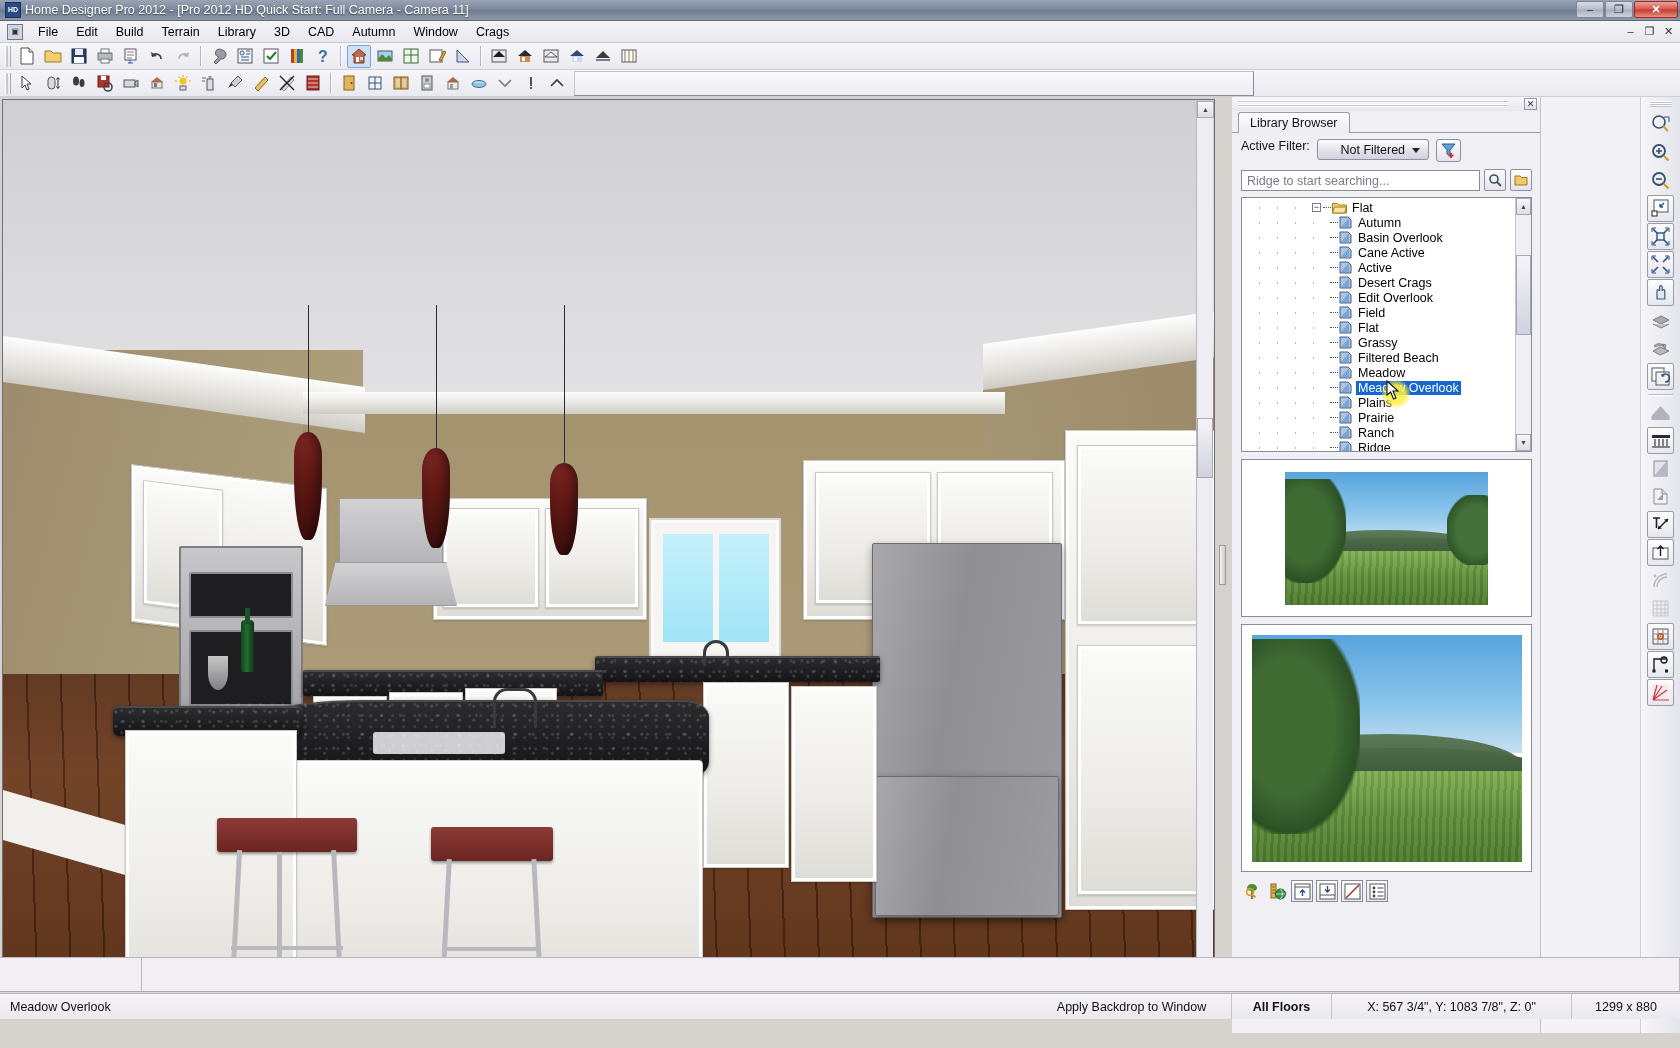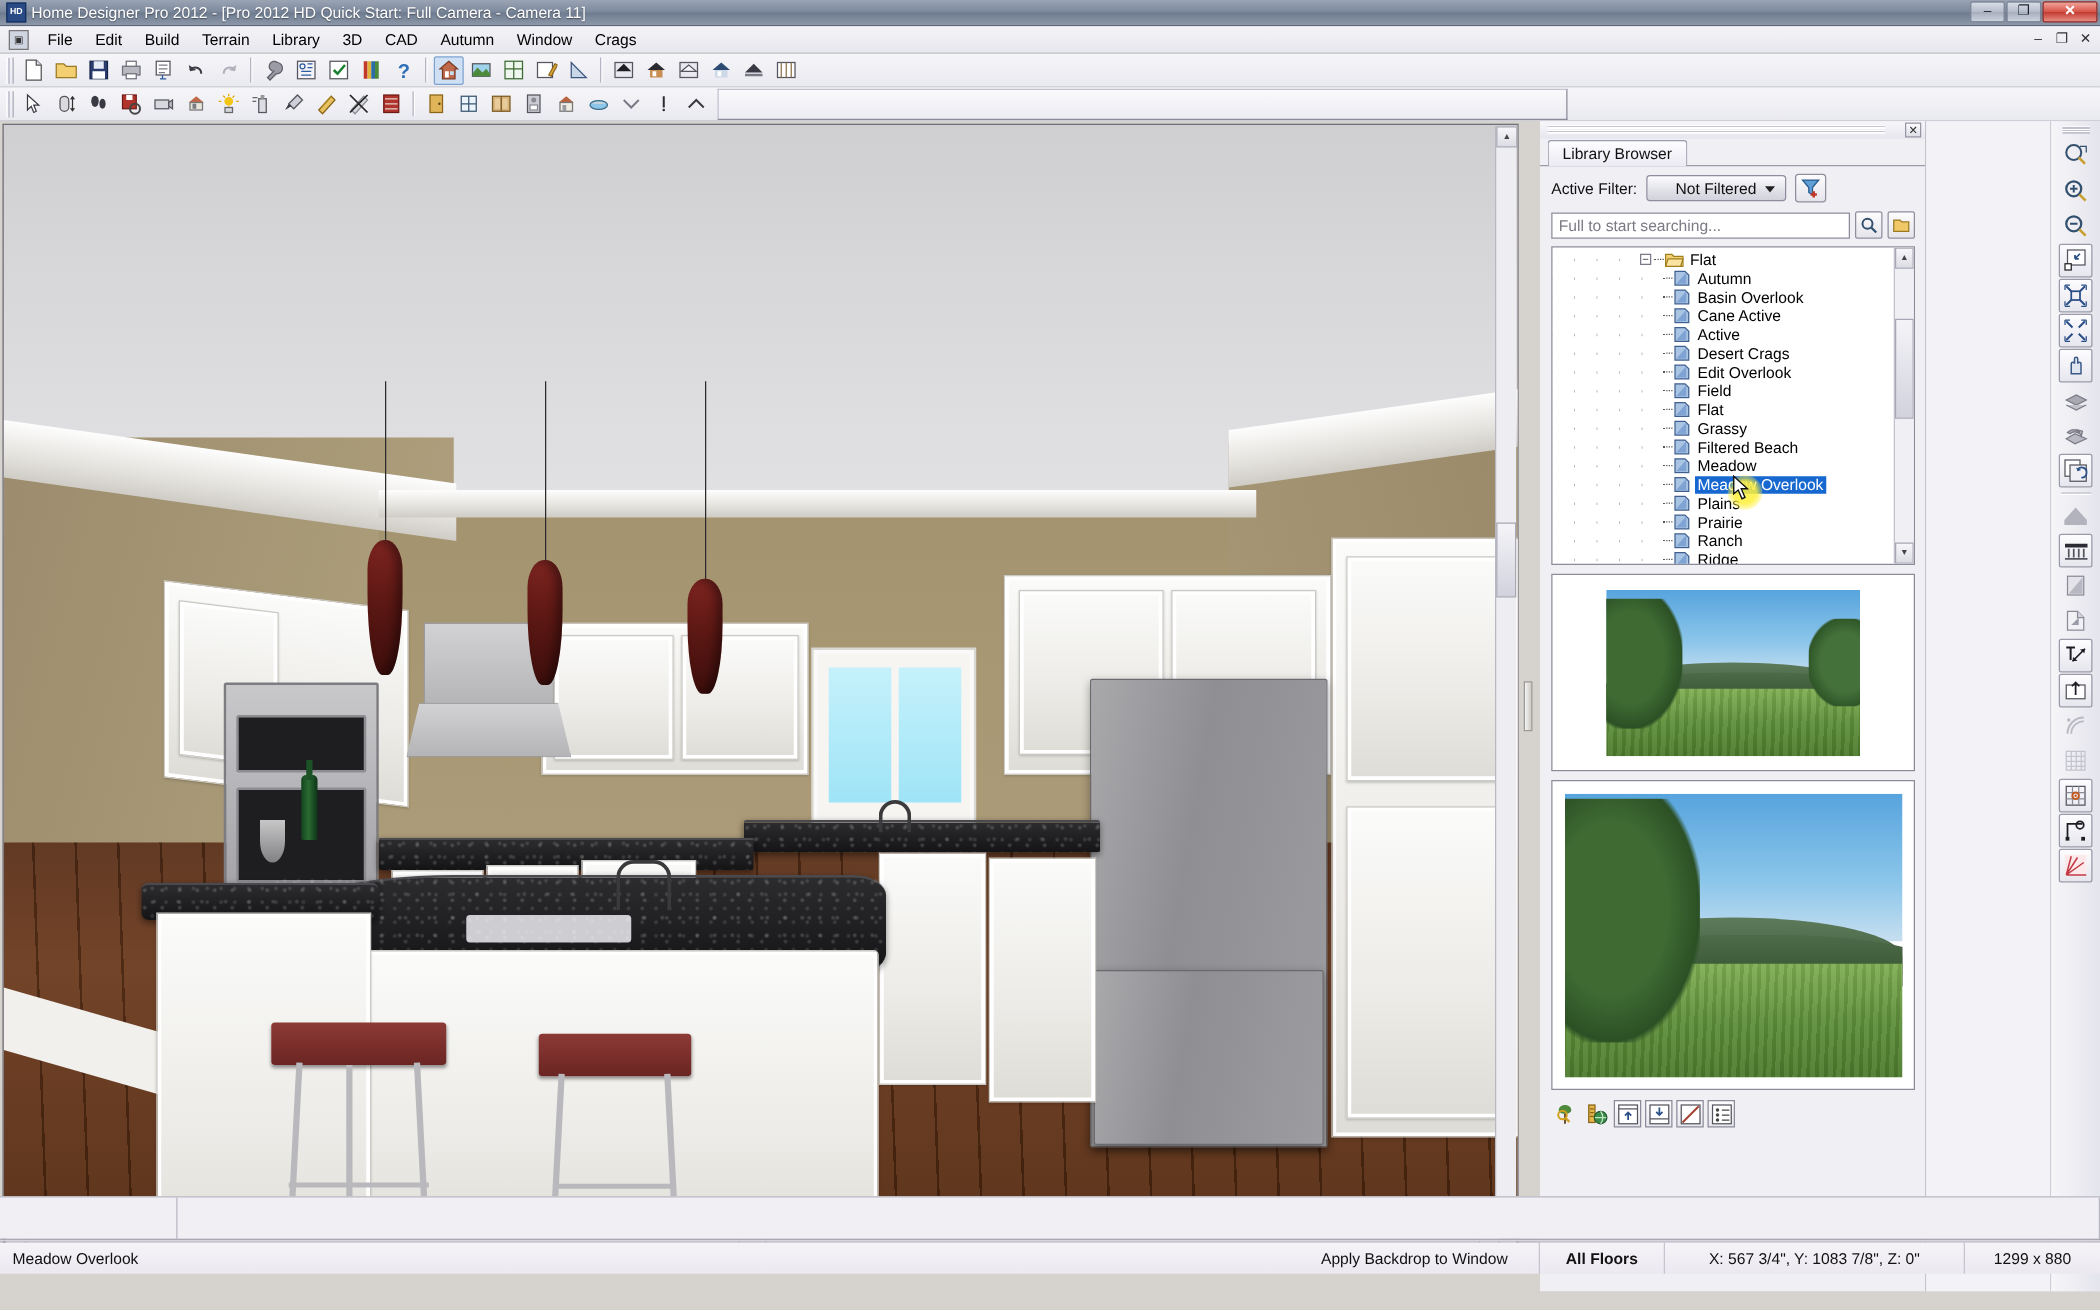--- a/index.html
+++ b/index.html
@@ -189,21 +189,21 @@
     font-size:9px; line-height:10px; text-align:center; color:#333; }
   .lp-tabs { height: 22px; padding-left: 6px; display:flex; align-items:flex-end;
     border-bottom: 1px solid #9b9bab; }
   .lp-tab {
     padding: 3px 11px 3px 11px; font-size: 12.5px;
     background: linear-gradient(to bottom,#fdfdff,#eceaf2);
     border: 1px solid #9b9bab; border-bottom: none;
     border-radius: 3px 3px 0 0; position:relative; top:1px; color:#111;
   }
   .lp-body { padding: 6px 8px 0 9px; }
-  .filter-row { display:flex; align-items:center; gap:7px; margin-bottom:7px; }
+  .filter-row { display:flex; align-items:flex-start; gap:7px; margin-bottom:7px; }
   .filter-lbl { font-size:12.5px; color:#111; }
   .combo {
     width: 112px; height: 21px; display:flex; align-items:center; justify-content:center;
     position:relative;
     background: linear-gradient(to bottom,#fdfdfe,#e2e2e9 55%,#d2d2dd);
     border: 1px solid #8e8e9e; border-radius: 3px; font-size:12.5px; color:#111;
   }
   .combo .caret { position:absolute; right:8px; top:8px; width:0;height:0;
     border-left:4px solid transparent;border-right:4px solid transparent;border-top:5px solid #222;}
   .funnel-btn { width:25px;height:23px; border:1px solid #8e8e9e; border-radius:3px;
@@ -749,21 +749,21 @@
           </div>
           <div class="funnel-btn">
             <svg width="17" height="17" viewBox="0 0 17 17">
                 <path d="M2 2h13l-5 6v6l-3-2V8z" fill="#5f9fd6" stroke="#2a5e8e"></path>
                 <path d="M11 11v5M8.5 13.5h5" stroke="#c0392b" stroke-width="2"></path>
               </svg>
           </div>
         </div>
 
         <div class="searchrow">
-          <div class="searchbox">Full to start searching...</div>
+          <div class="searchbox">Ridge to start searching...</div>
           <div class="sq-btn">
             <svg width="14" height="14" viewBox="0 0 14 14">
                 <circle cx="6" cy="6" r="4" fill="none" stroke="#33506e" stroke-width="1.6"></circle>
                 <path d="M9 9l4 4" stroke="#33506e" stroke-width="1.8"></path>
               </svg>
           </div>
           <div class="sq-btn">
             <svg width="14" height="14" viewBox="0 0 14 14">
                 <path d="M1 3h5l1.5 1.5H13V12H1z" fill="#f0c868" stroke="#9a7a22"></path>
               </svg>

